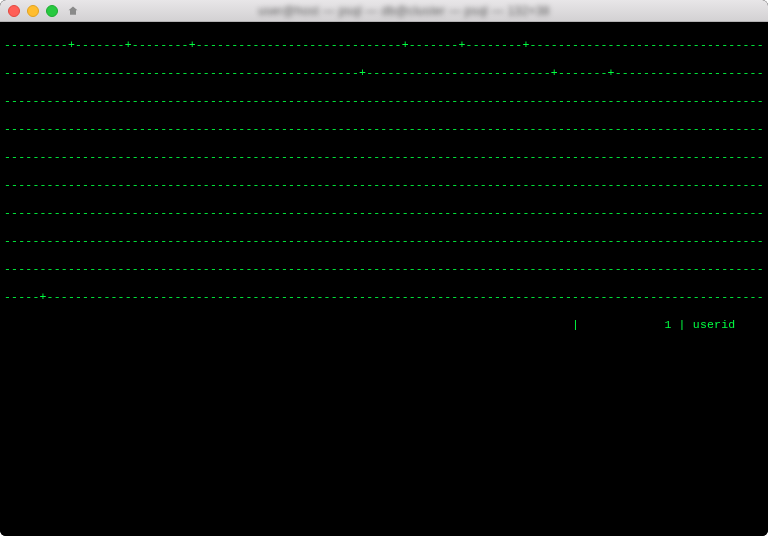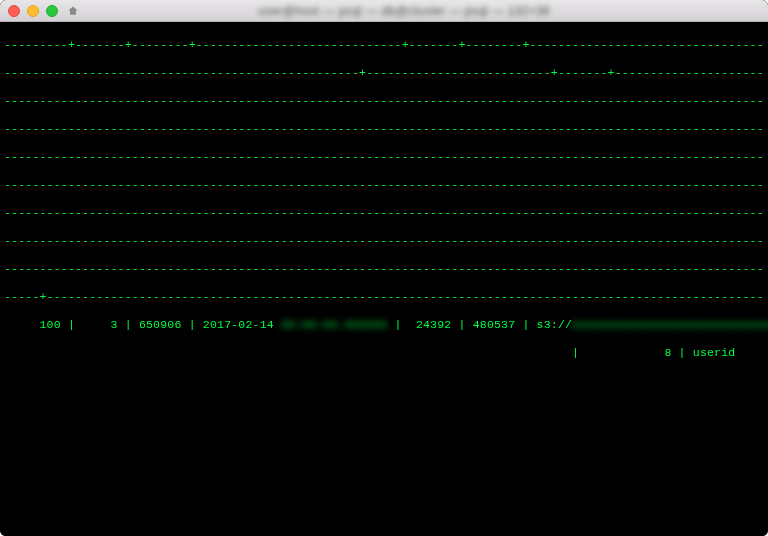--- a/index.html
+++ b/index.html
@@ -103,22 +103,21 @@
 <div class="dashline">---------+-------+--------+-----------------------------+-------+--------+----------------------------------------------------------</div>
 <div class="dashline">--------------------------------------------------+--------------------------+-------+-------------------------------+---------------</div>
 <div class="dashline">-----------------------------------------------------------------------------------------------------------------------------------</div>
 <div class="dashline">-----------------------------------------------------------------------------------------------------------------------------------</div>
 <div class="dashline">-----------------------------------------------------------------------------------------------------------------------------------</div>
 <div class="dashline">-----------------------------------------------------------------------------------------------------------------------------------</div>
 <div class="dashline">-----------------------------------------------------------------------------------------------------------------------------------</div>
 <div class="dashline">-----------------------------------------------------------------------------------------------------------------------------------</div>
 <div class="dashline">-----------------------------------------------------------------------------------------------------------------------------------</div>
 <div class="dashline">-----+-----------------------------------------------------------------------------------------------------------------------------</div>
-<div class="row"><span>     100 |     3 | 650906 | 2017-02-14 </span><span class="redact">XX:XX:XX.XXXXXX</span><span> |  24392 | 480537 | s3://</span><span class="redact">xxxxxxxxxxxxxxxxxxxxxxxxxxxxxxxxxxxxxxxxx</span></div>
-<div class="row">                                                                                |            8 | userid</div>
+<div class="row">                                                                                |            1 | userid</div>
 <div class="row">                                                                                                             | char</div>
 <div class="spacer"></div>
 <div class="spacer"></div>
 <div class="spacer"></div>
 
 
 
 
 
 

